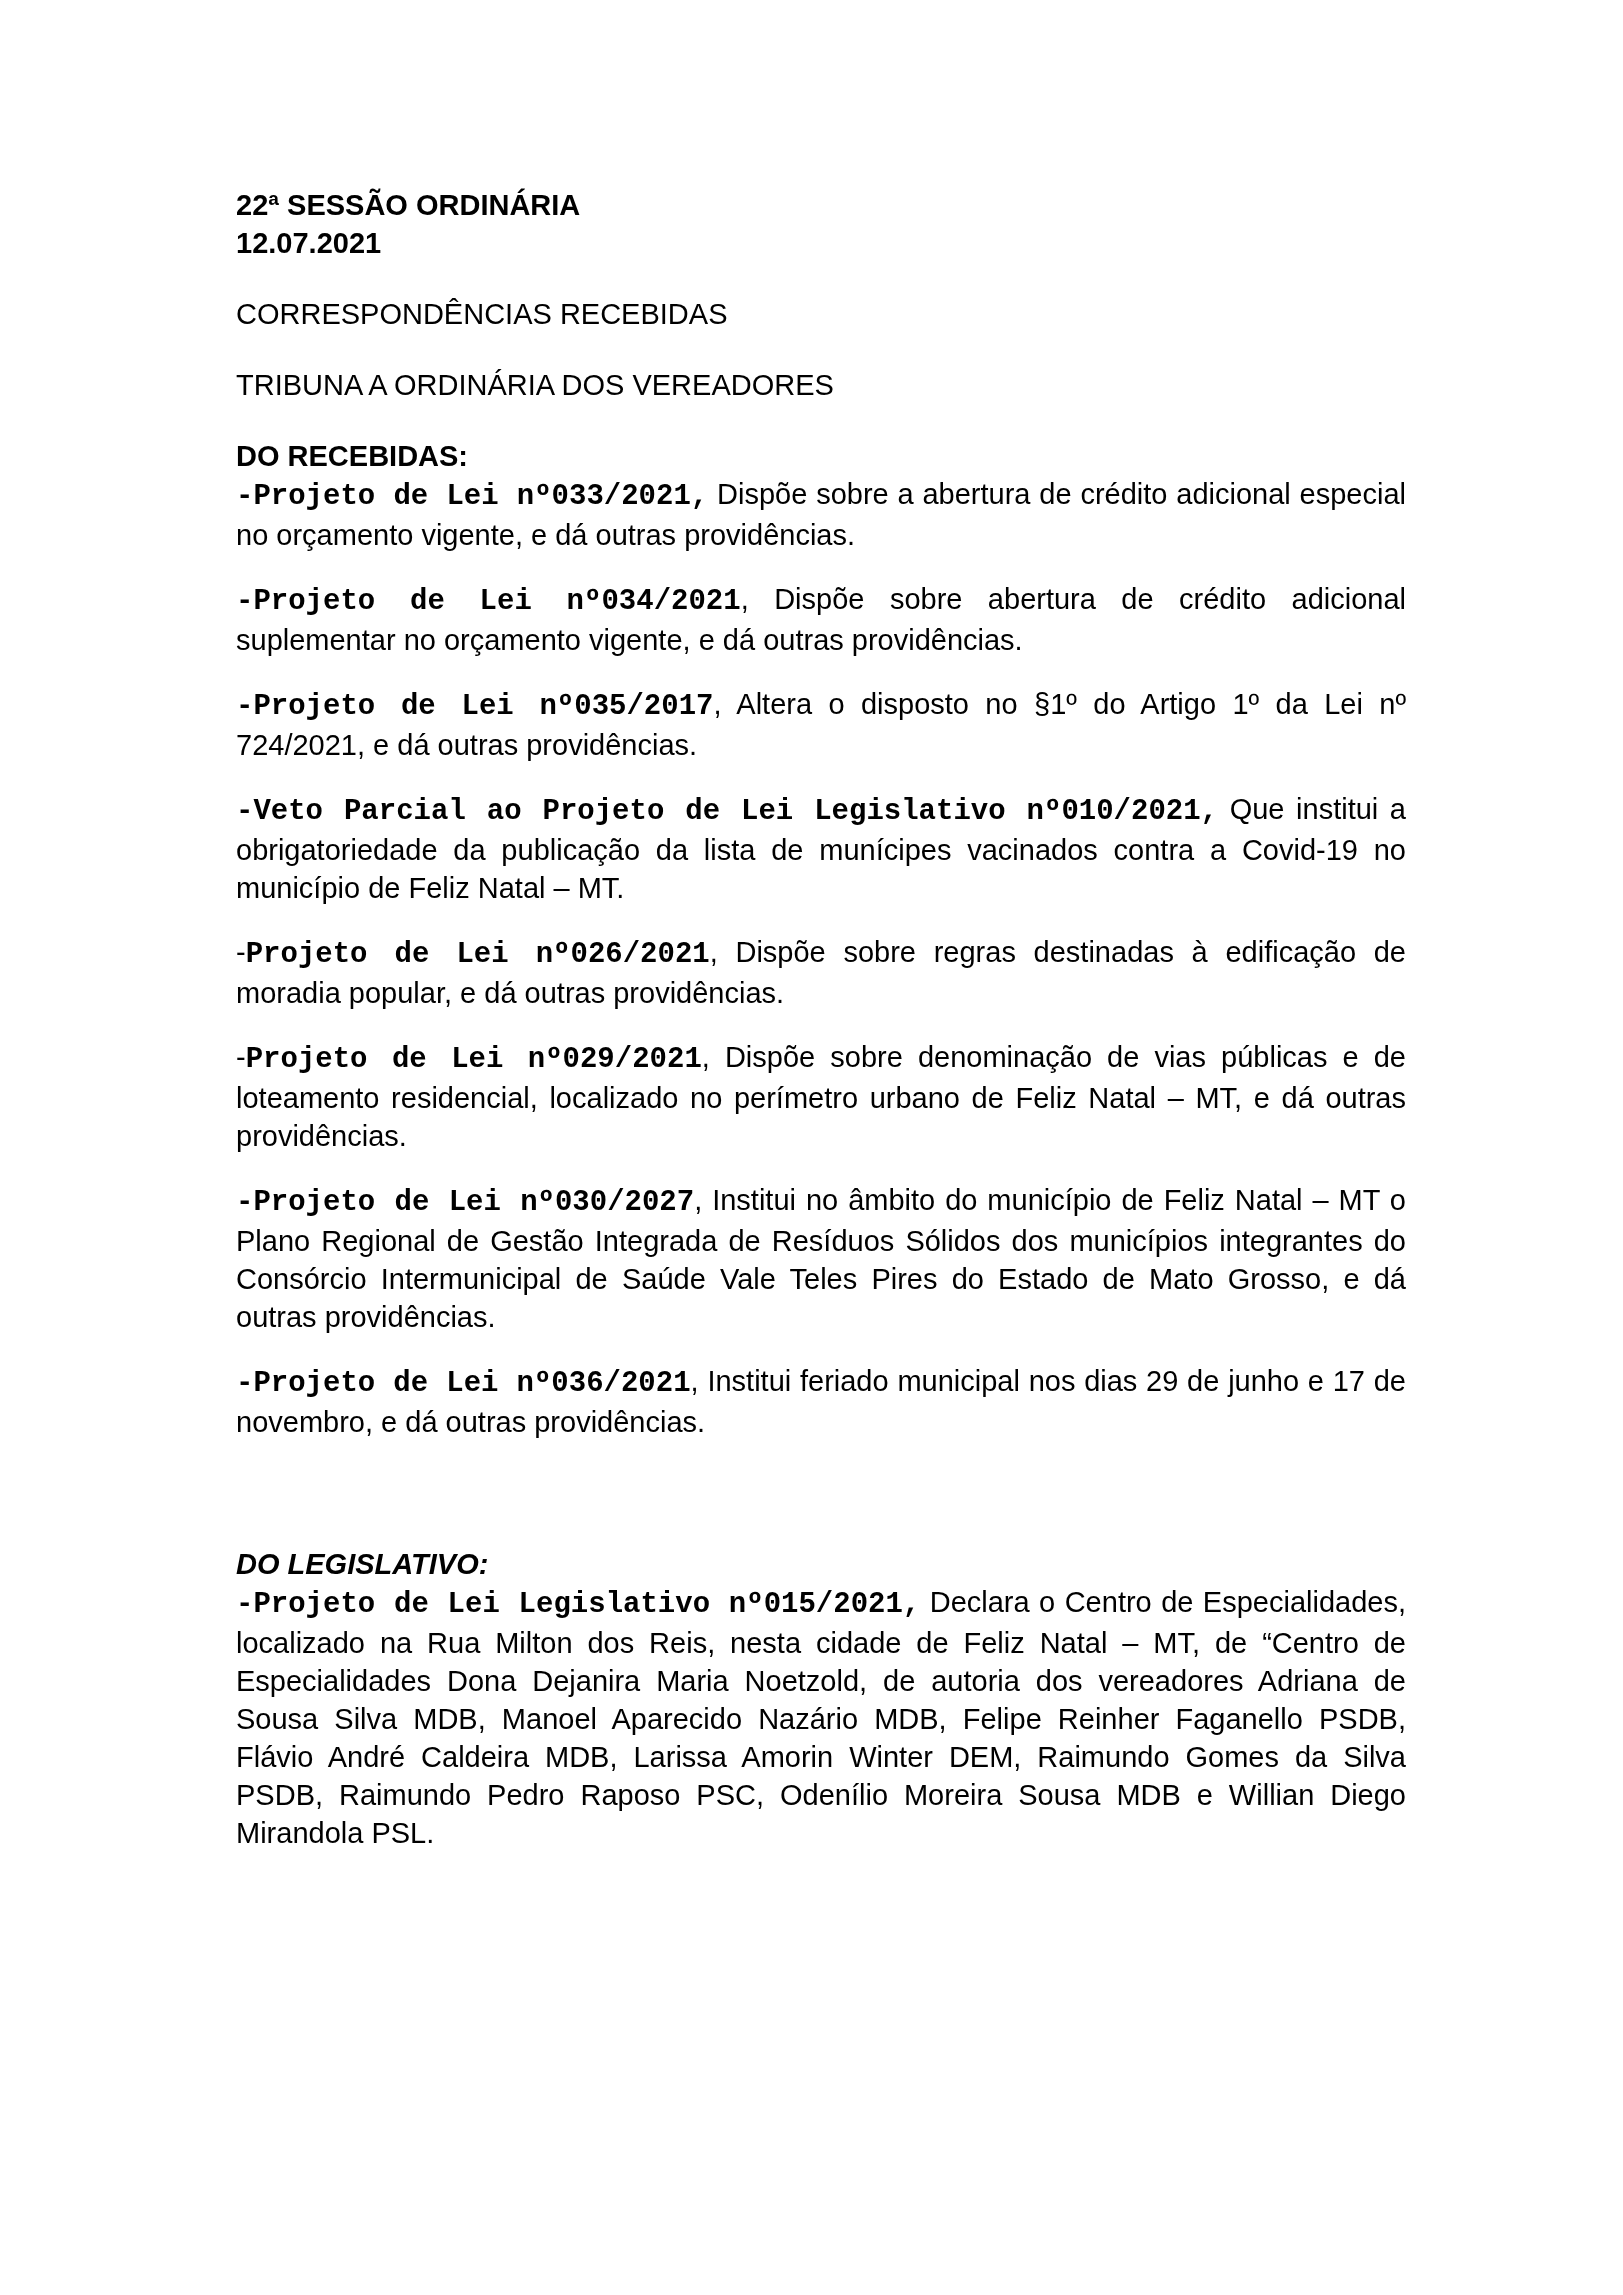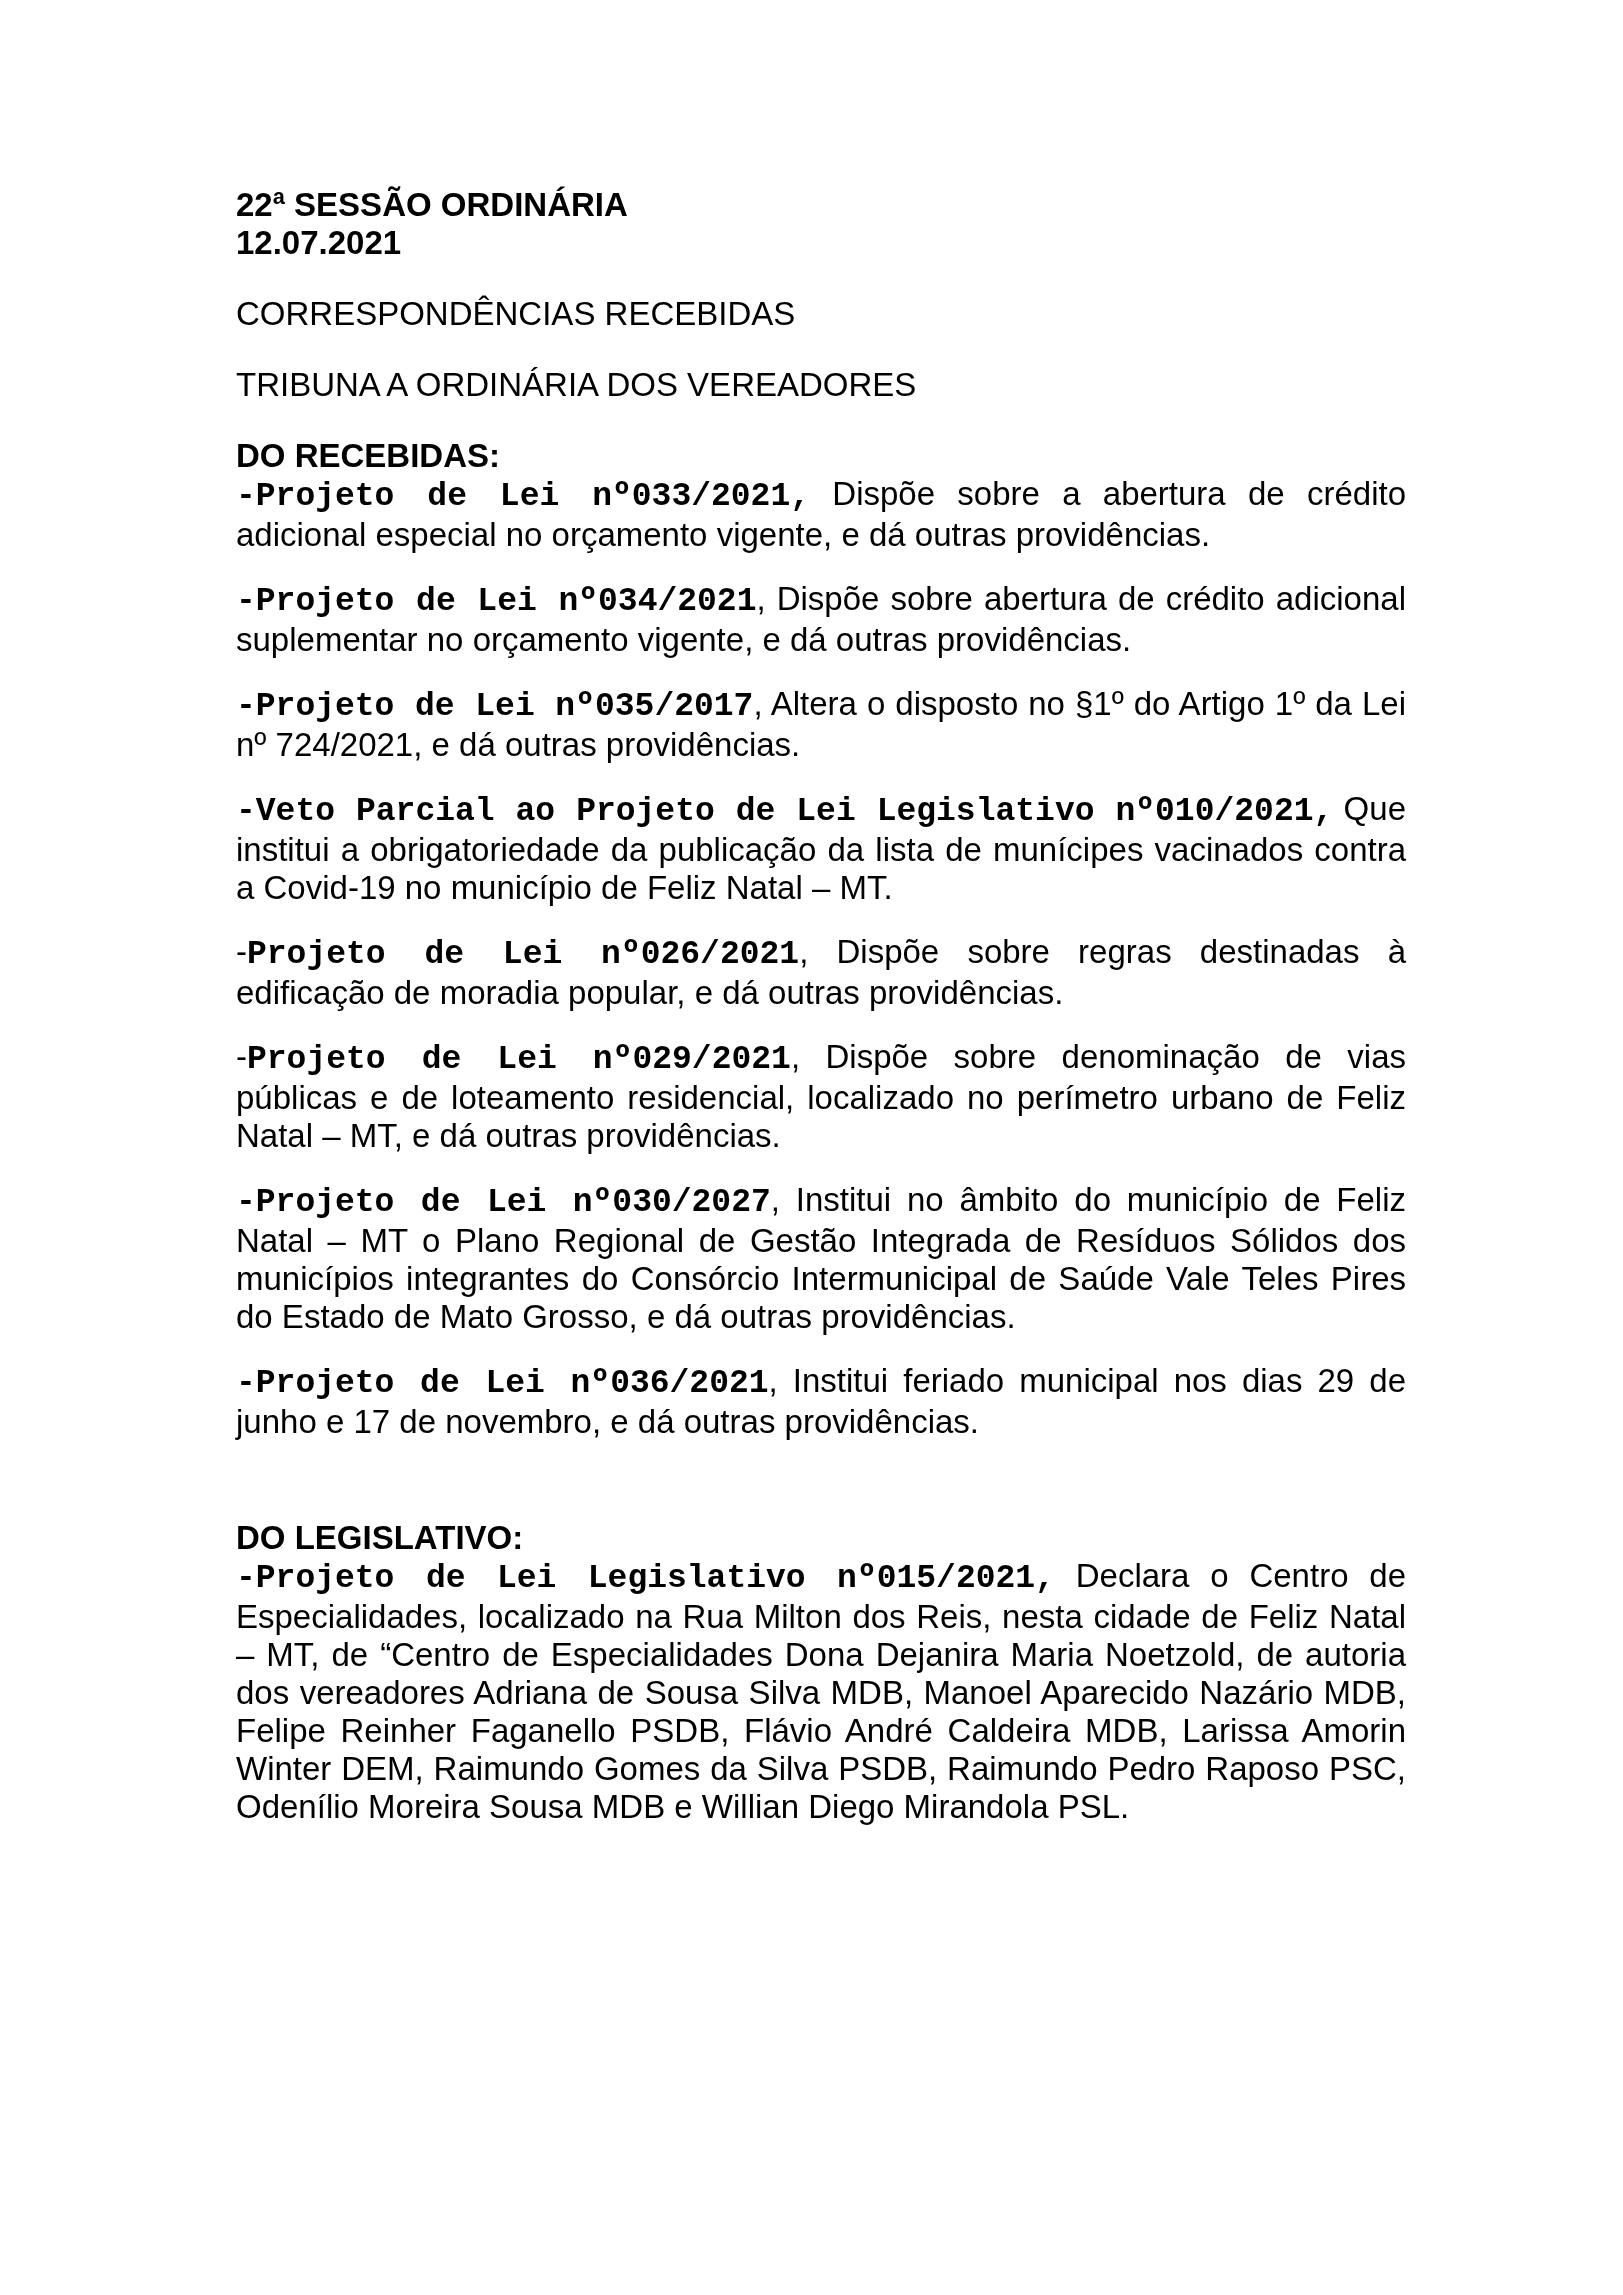--- a/index.html
+++ b/index.html
@@ -8,38 +8,38 @@
     background: #888;
   }
   .page {
     position: relative;
     width: 1623px;
     height: 2295px;
     margin: 0 auto;
     background: #ffffff;
     color: #000000;
     font-family: "Liberation Sans", sans-serif;
-    font-size: 33px;
+    font-size: 29px;
     line-height: 38px;
     box-sizing: border-box;
     padding: 186px 217px 0 236px;
     overflow: hidden;
   }
   p {
     margin: 0;
     padding: 0;
   }
   .bold { font-weight: 700; }
   .just {
     text-align: justify;
     text-justify: inter-word;
   }
   .mt-1 { margin-top: 26px; }   
   .mt-2 { margin-top: 33px; }    
-  .mt-4 { margin-top: 78px; }    
+  .mt-4 { margin-top: 104px; font-style: italic; }    
   b { font-weight: 700; font-family: Liberation Mono, monospace; }
 </style>
 </head>
 <body>
 
 <div class="page">
 
   <p class="bold">22ª SESSÃO ORDINÁRIA</p>
   <p class="bold">12.07.2021</p>
 

